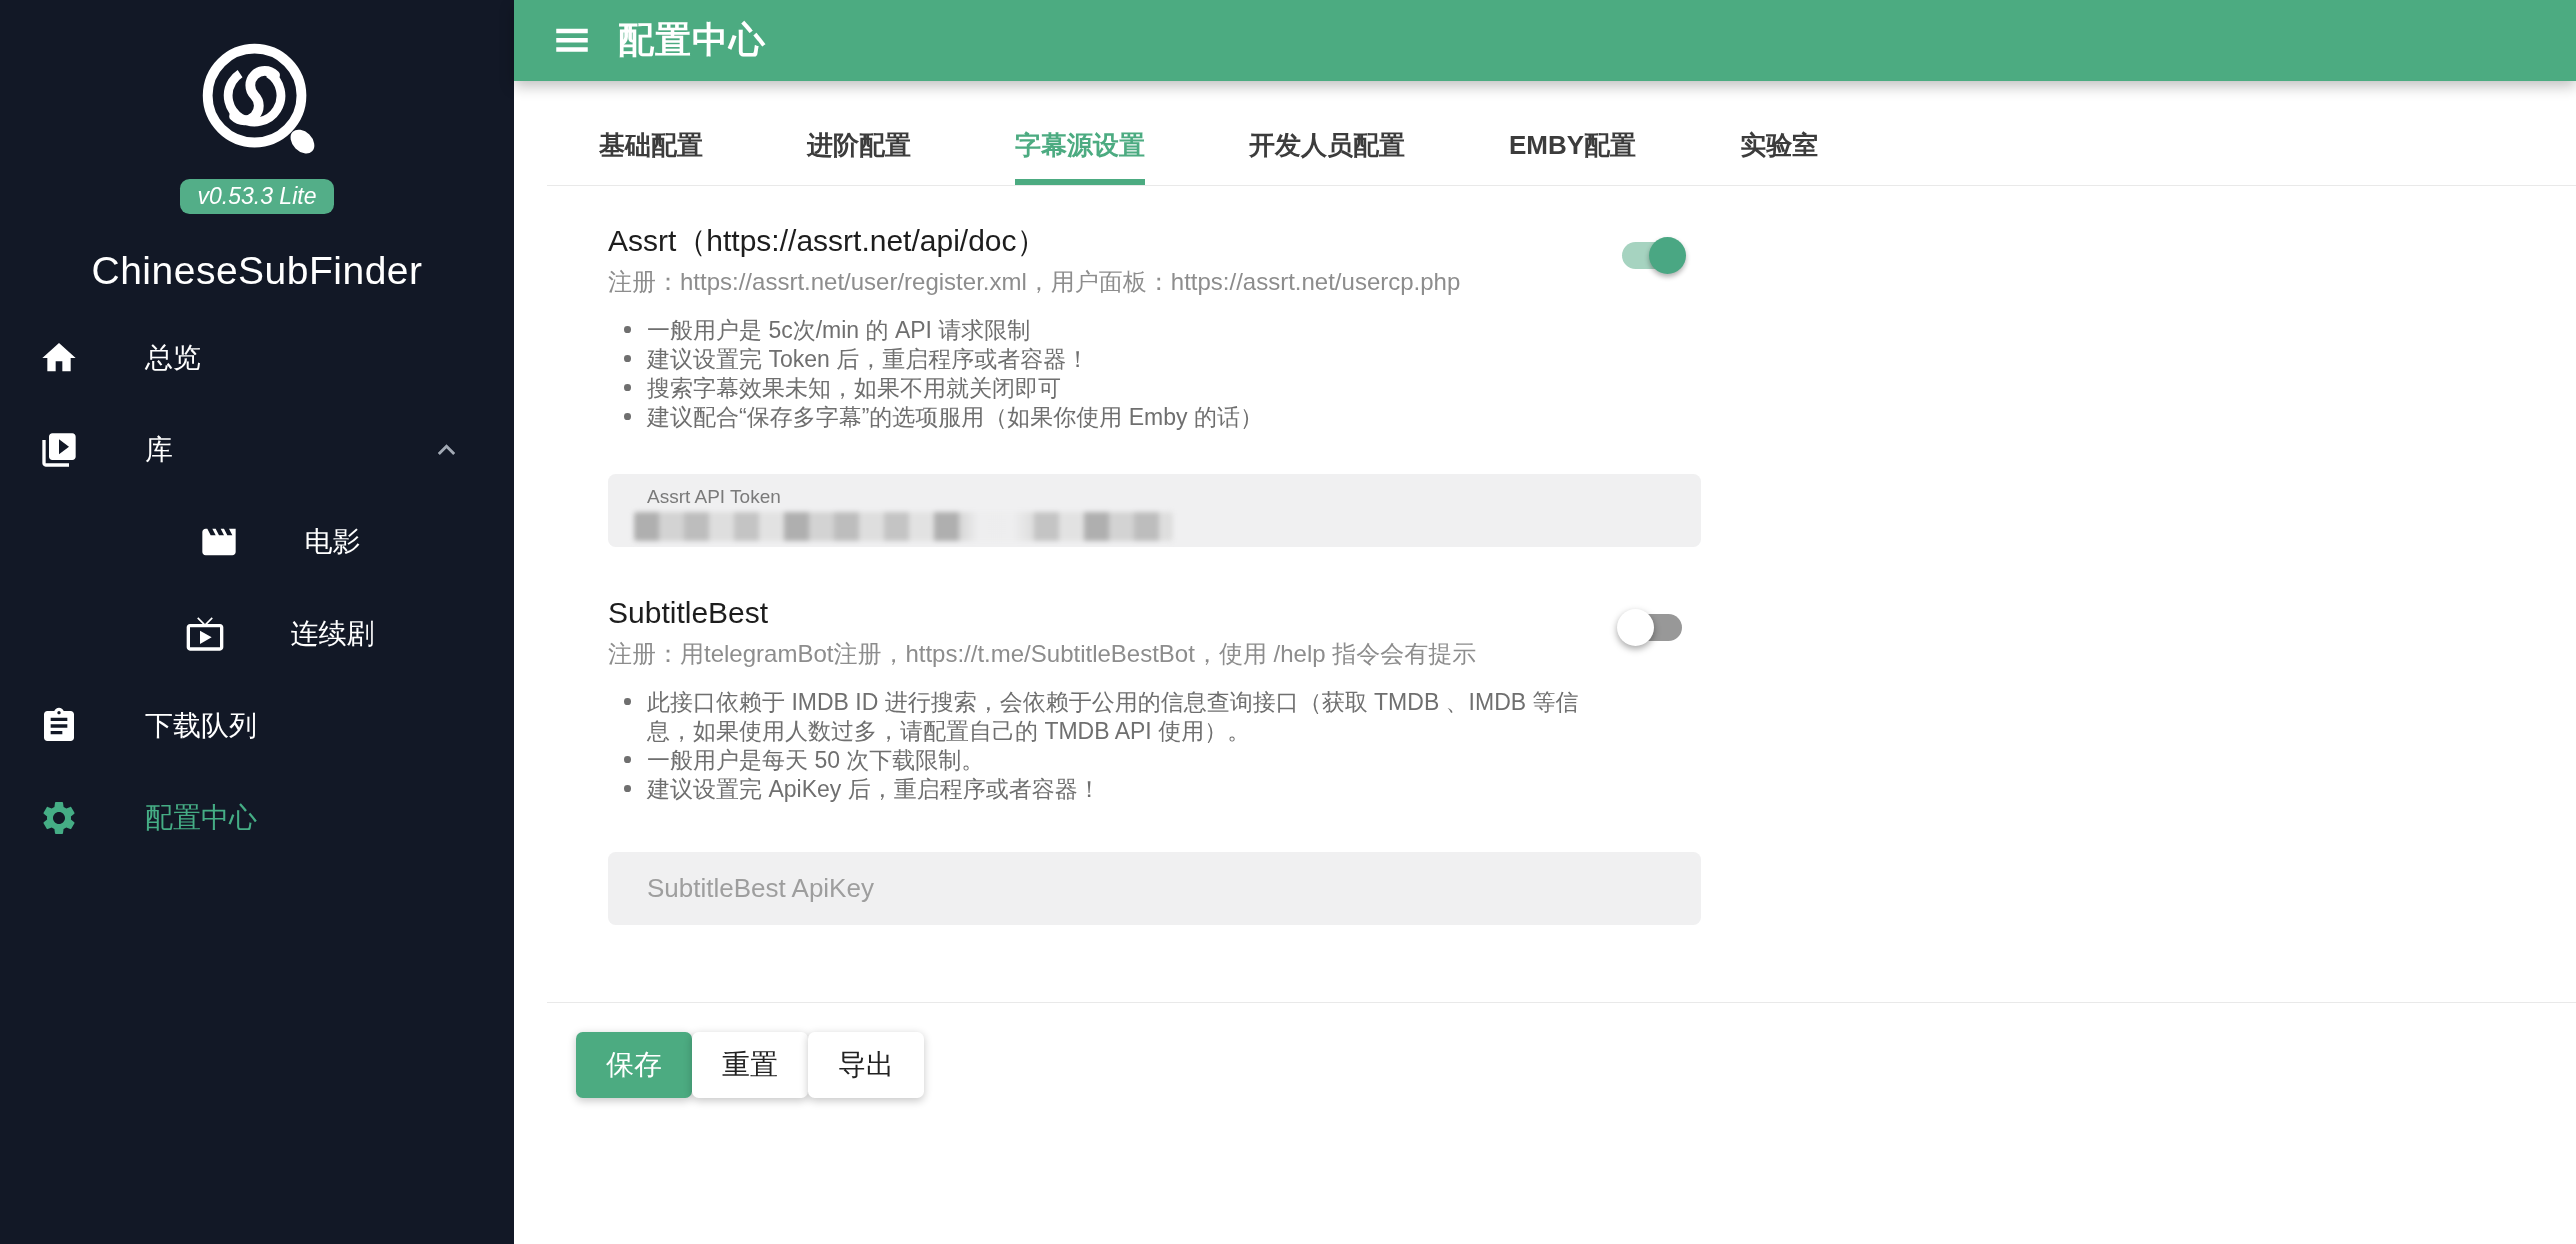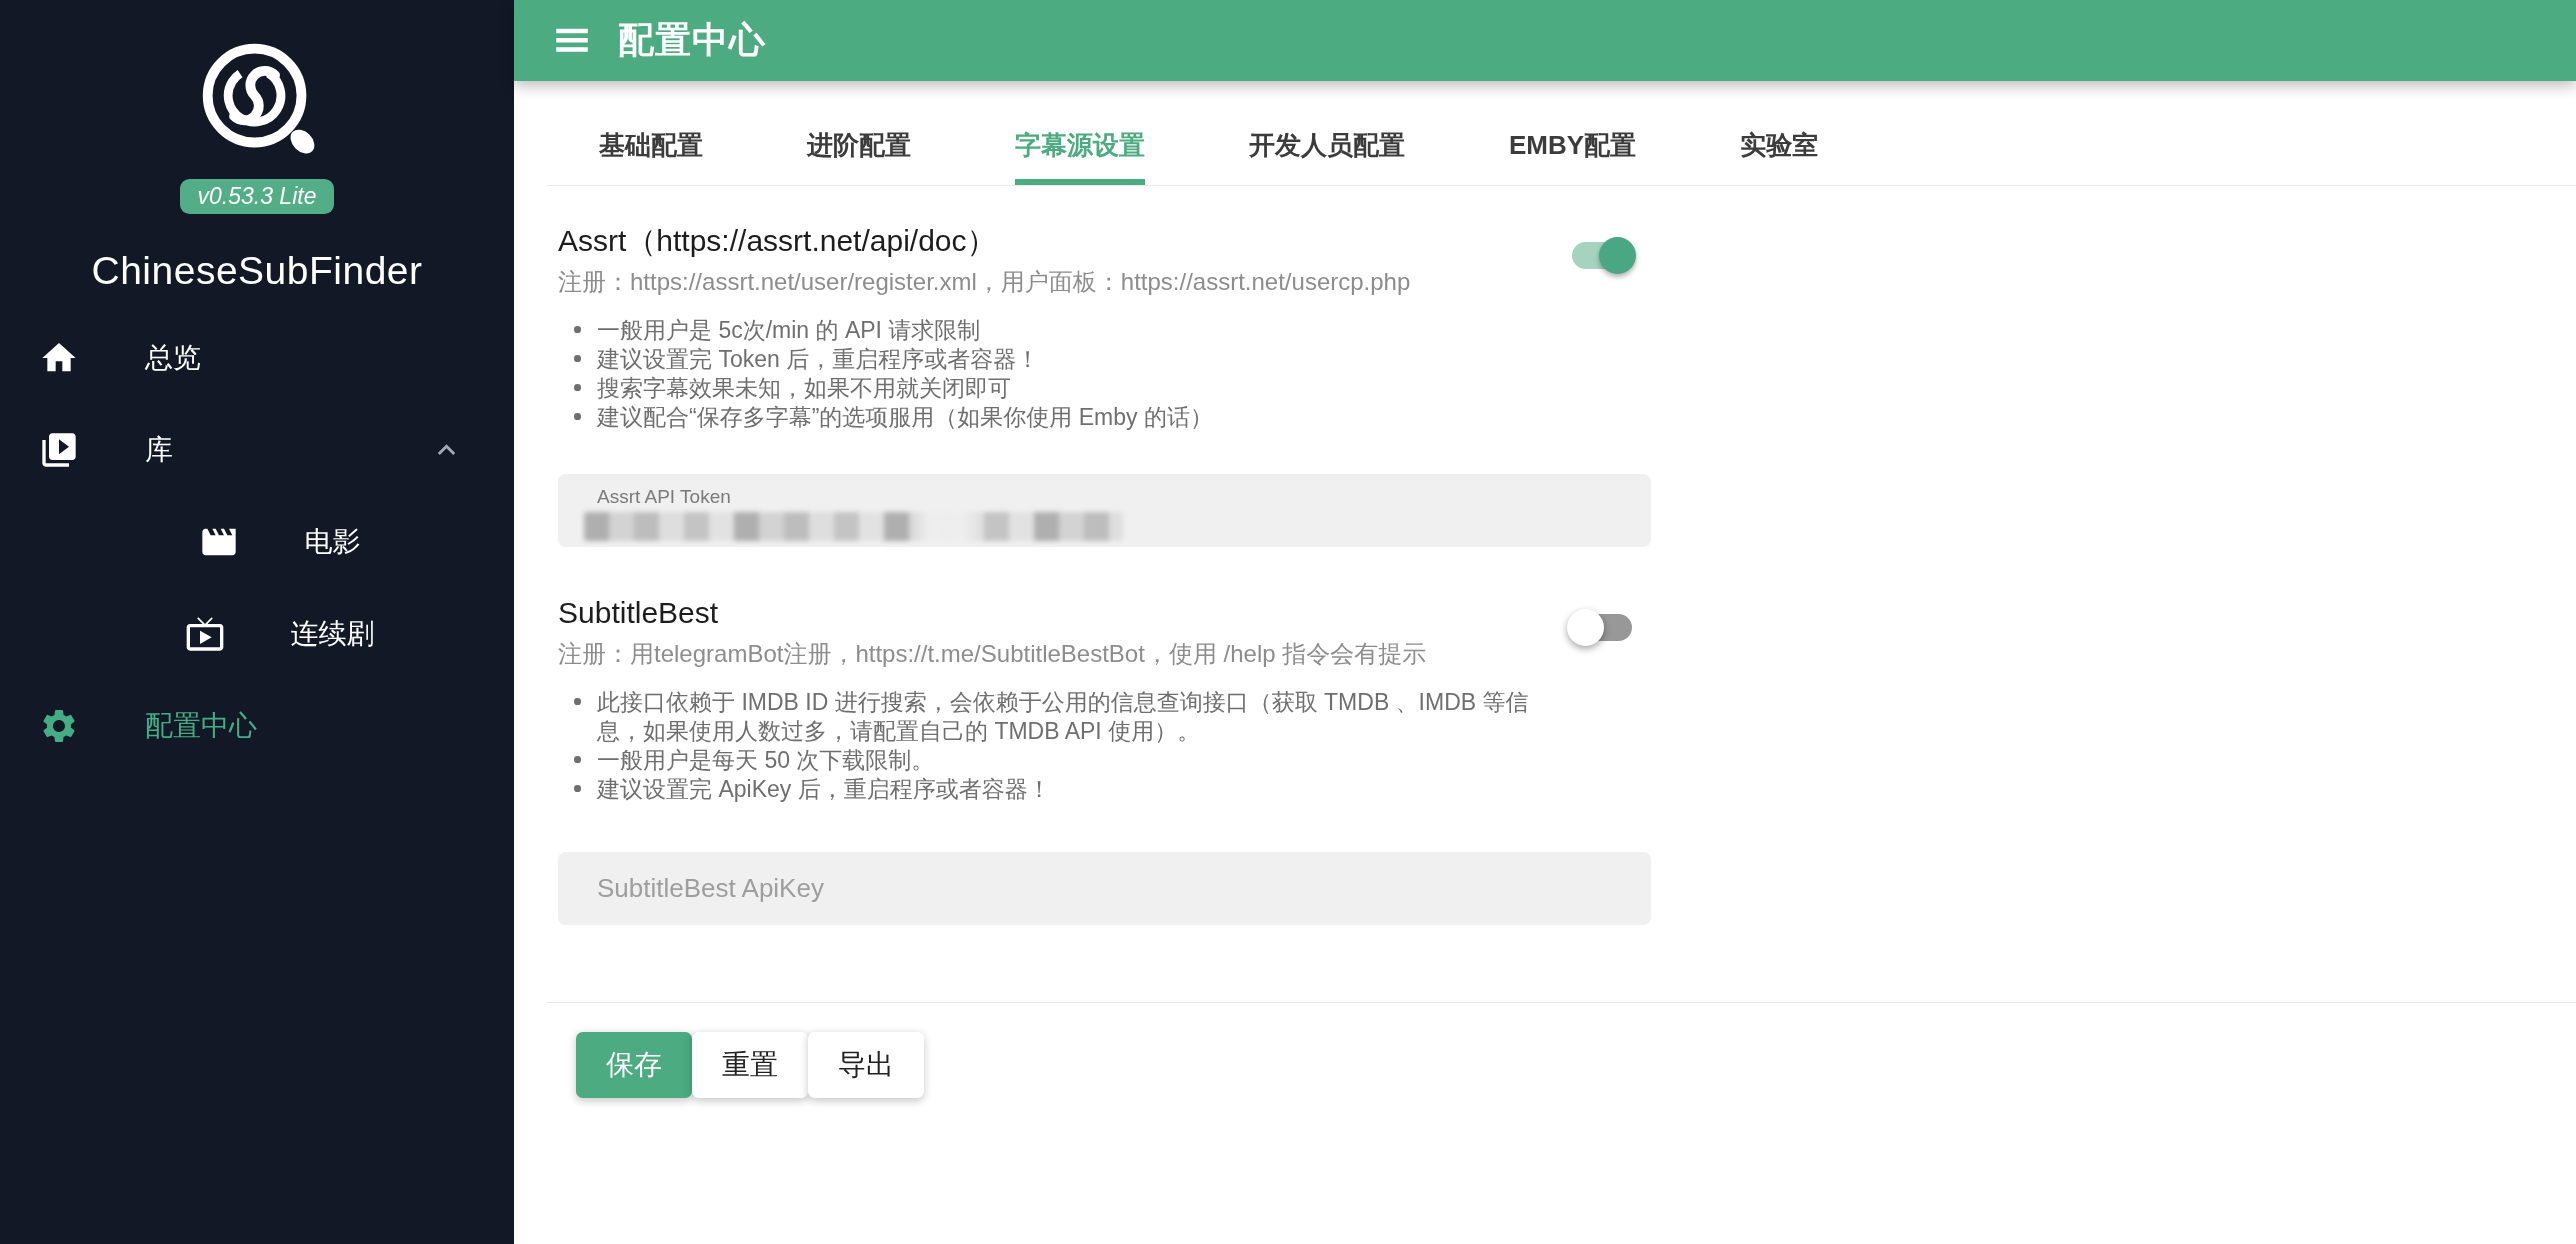--- a/index.html
+++ b/index.html
@@ -29,21 +29,21 @@
   .appbar-title{font-size:36px;font-weight:700;margin:0;letter-spacing:1px;}
 
   
   .tabbar{height:104px;margin-left:33px;border-bottom:1.9px solid #e9e9e9;display:flex;align-items:center;flex-shrink:0;}
   .tab{height:100%;display:flex;align-items:center;padding:25px 52px 0 52px;font-size:26px;font-weight:600;color:#3c3c3c;position:relative;cursor:pointer;white-space:nowrap;box-sizing:border-box;}
   .tab.active{color:#4cab81;}
   .tab.active::after{content:"";position:absolute;left:52px;right:52px;bottom:0;height:5.8px;background:#4cab81;}
 
   
   .content{flex:1;overflow:hidden;}
-  .setting-block{margin-left:44px;width:1093px;position:relative;}
+  .setting-block{margin-left:94px;width:1093px;position:relative;}
   .block-assrt{margin-top:35px;}
   .block-sb{margin-top:46px;}
   .block-title{font-size:30px;font-weight:400;color:#1d1d1d;margin:0;line-height:39px;}
   .block-sub{font-size:24px;color:#8d8d8d;margin:5.8px 0 0 0;line-height:31px;}
   .bullets{list-style:none;margin:19px 0 0 0;padding:0 0 0 39px;color:#6f6f6f;font-size:23px;line-height:29px;max-width:973px;}
   .bullets li{position:relative;}
   .bullets li::before{content:"";position:absolute;left:-23px;top:10.6px;width:6.7px;height:6.7px;border-radius:50%;background:#6f6f6f;}
 
   
   .toggle{position:absolute;top:13.5px;right:11.6px;width:71px;height:42px;cursor:pointer;}
@@ -121,20 +121,28 @@
 
       <div class="nav-item sub">
         <span class="nav-icon">
           <svg viewBox="0 0 24 24">
               <path d="M21 6h-7.59l3.29-3.29L16 2l-4 4-4-4-.71.71L10.59 6H3c-1.1 0-2 .9-2 2v12c0 1.1.9 2 2 2h18c1.1 0 2-.9 2-2V8c0-1.1-.9-2-2-2zm0 14H3V8h18v12zM9 10v8l7-4z"></path>
             </svg>
         </span>
         <span class="nav-label">连续剧</span>
       </div>
 
+      <div class="nav-item">
+        <span class="nav-icon">
+          <svg viewBox="0 0 24 24">
+              <path d="M19 3h-4.18C14.4 1.84 13.3 1 12 1c-1.3 0-2.4.84-2.82 2H5c-1.1 0-2 .9-2 2v14c0 1.1.9 2 2 2h14c1.1 0 2-.9 2-2V5c0-1.1-.9-2-2-2zm-7 0c.55 0 1 .45 1 1s-.45 1-1 1-1-.45-1-1 .45-1 1-1zm2 14H7v-2h7v2zm3-4H7v-2h10v2zm0-4H7V7h10v2z"></path>
+            </svg>
+        </span>
+        <span class="nav-label">下载队列</span>
+      </div>
 
       <div class="nav-item active">
         <span class="nav-icon">
           <svg viewBox="0 0 24 24">
               <path d="M19.14 12.94c.04-.3.06-.61.06-.94 0-.32-.02-.64-.07-.94l2.03-1.58c.18-.14.23-.41.12-.61l-1.92-3.32c-.12-.22-.37-.29-.59-.22l-2.39.96c-.5-.38-1.03-.7-1.62-.94l-.36-2.54c-.04-.24-.24-.41-.48-.41h-3.84c-.24 0-.43.17-.47.41l-.36 2.54c-.59.24-1.13.57-1.62.94l-2.39-.96c-.22-.08-.47 0-.59.22L2.74 8.87c-.12.21-.08.47.12.61l2.03 1.58c-.05.3-.09.63-.09.94s.02.64.07.94l-2.03 1.58c-.18.14-.23.41-.12.61l1.92 3.32c.12.22.37.29.59.22l2.39-.96c.5.38 1.03.7 1.62.94l.36 2.54c.05.24.24.41.48.41h3.84c.24 0 .44-.17.47-.41l.36-2.54c.59-.24 1.13-.56 1.62-.94l2.39.96c.22.08.47 0 .59-.22l1.92-3.32c.12-.22.07-.47-.12-.61l-2.01-1.58zM12 15.6c-1.98 0-3.6-1.62-3.6-3.6s1.62-3.6 3.6-3.6 3.6 1.62 3.6 3.6-1.62 3.6-3.6 3.6z"></path>
             </svg>
         </span>
         <span class="nav-label">配置中心</span>
       </div>
     </nav>

